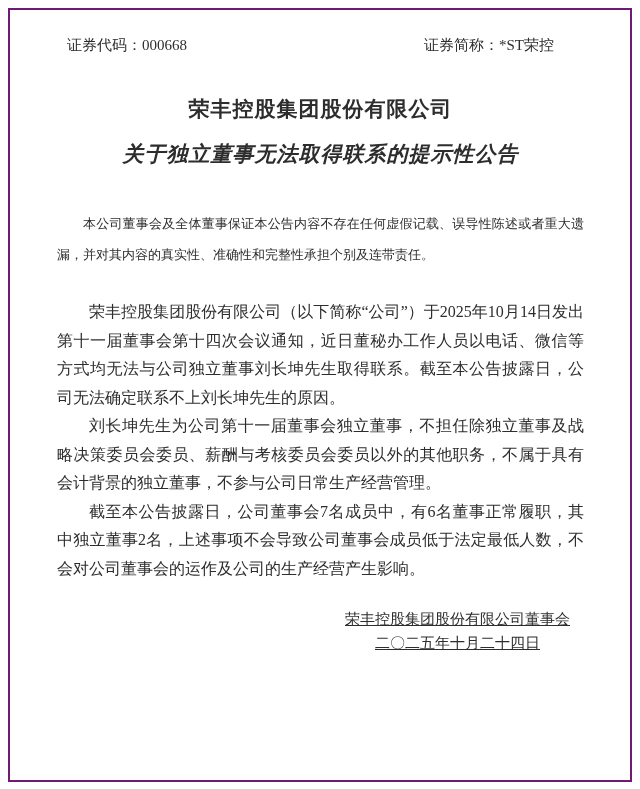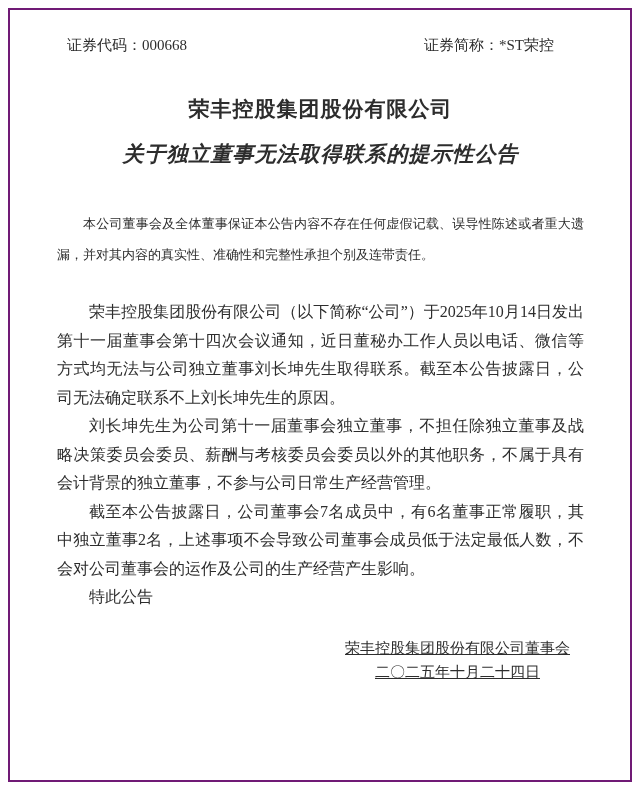--- a/index.html
+++ b/index.html
@@ -104,21 +104,20 @@
 
     <h1 class="company-title">荣丰控股集团股份有限公司</h1>
     <h2 class="subject-title">关于独立董事无法取得联系的提示性公告</h2>
 
     <p class="disclaimer">本公司董事会及全体董事保证本公告内容不存在任何虚假记载、误导性陈述或者重大遗漏，并对其内容的真实性、准确性和完整性承担个别及连带责任。</p>
 
     <div class="body-text">
       <p class="first">荣丰控股集团股份有限公司（以下简称“公司”）于2025年10月14日发出第十一届董事会第十四次会议通知，近日董秘办工作人员以电话、微信等方式均无法与公司独立董事刘长坤先生取得联系。截至本公告披露日，公司无法确定联系不上刘长坤先生的原因。</p>
       <p>刘长坤先生为公司第十一届董事会独立董事，不担任除独立董事及战略决策委员会委员、薪酬与考核委员会委员以外的其他职务，不属于具有会计背景的独立董事，不参与公司日常生产经营管理。</p>
       <p>截至本公告披露日，公司董事会7名成员中，有6名董事正常履职，其中独立董事2名，上述事项不会导致公司董事会成员低于法定最低人数，不会对公司董事会的运作及公司的生产经营产生影响。</p>
-      <p class="closing">特此公告</p>
     </div>
 
     <div class="signature-wrap">
       <div class="signature">
         <p>荣丰控股集团股份有限公司董事会</p>
         <p>二〇二五年十月二十四日</p>
       </div>
     </div>
 
   </div>

